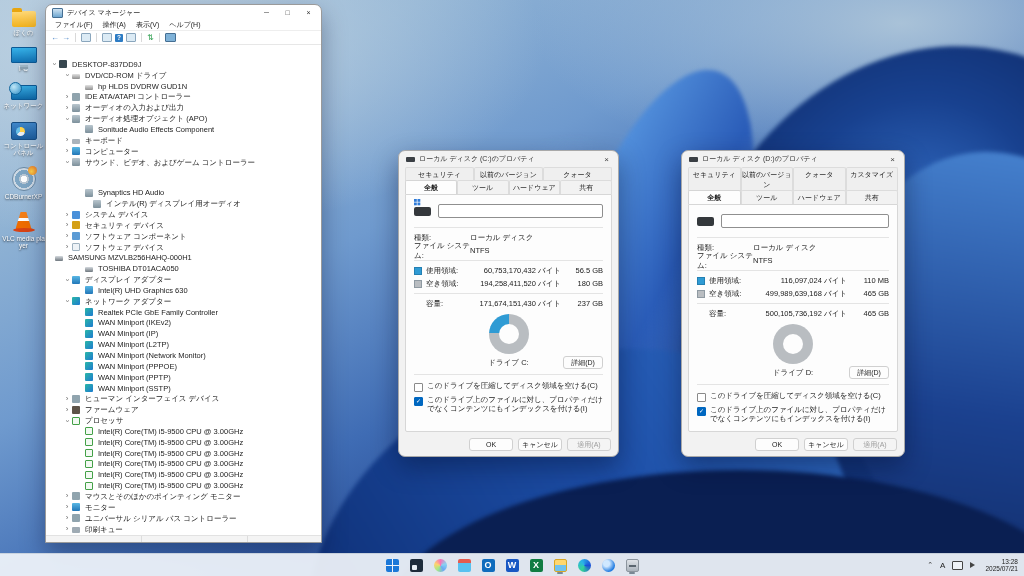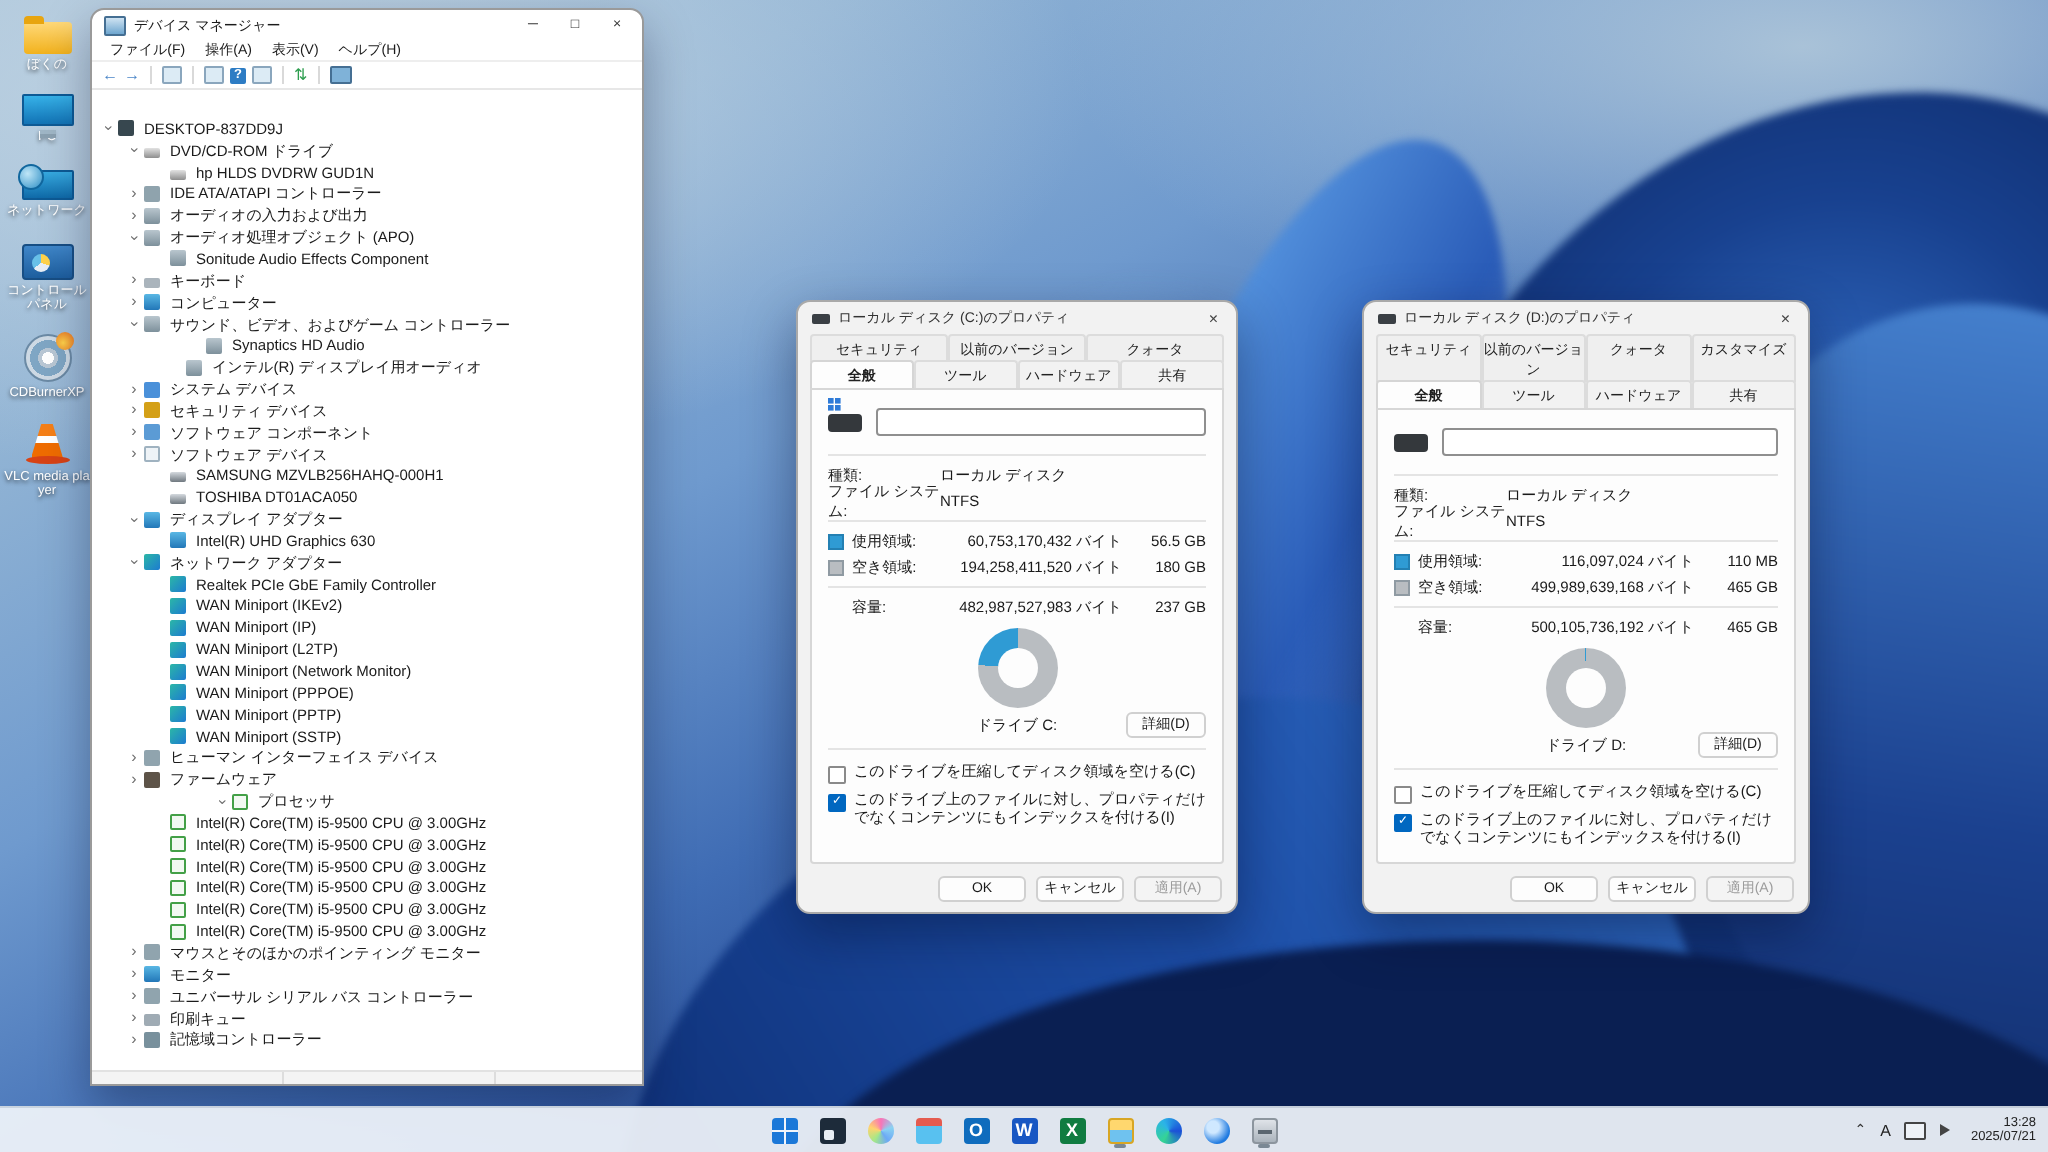--- a/index.html
+++ b/index.html
@@ -288,21 +288,21 @@
       <div class="dm-row" style="padding-left: 17px;">
         <span class="chev">›</span>
         <span class="ti computer-category-icon"></span>
         <span class="tl">コンピューター</span>
       </div>
       <div class="dm-row" style="padding-left: 17px;">
         <span class="chev open">›</span>
         <span class="ti sound-icon"></span>
         <span class="tl">サウンド、ビデオ、およびゲーム コントローラー</span>
       </div>
-      <div class="dm-row" style="padding-left: 48px;">
+      <div class="dm-row" style="padding-left: 30px; margin-top: 20px;">
         <span class="chev"></span>
         <span class="ti sound-icon"></span>
         <span class="tl">Synaptics HD Audio</span>
       </div>
       <div class="dm-row" style="padding-left: 38px;">
         <span class="chev"></span>
         <span class="ti sound-icon"></span>
         <span class="tl">インテル(R) ディスプレイ用オーディオ</span>
       </div>
       <div class="dm-row" style="padding-left: 17px;">
@@ -318,21 +318,21 @@
       <div class="dm-row" style="padding-left: 17px;">
         <span class="chev">›</span>
         <span class="ti software-component-icon"></span>
         <span class="tl">ソフトウェア コンポーネント</span>
       </div>
       <div class="dm-row" style="padding-left: 17px;">
         <span class="chev">›</span>
         <span class="ti software-device-icon"></span>
         <span class="tl">ソフトウェア デバイス</span>
       </div>
-      <div class="dm-row" style="padding-left: 30px;">
+      <div class="dm-row" style="">
         <span class="chev"></span>
         <span class="ti disk-drive-icon"></span>
         <span class="tl">SAMSUNG MZVLB256HAHQ-000H1</span>
       </div>
       <div class="dm-row" style="padding-left: 30px;">
         <span class="chev"></span>
         <span class="ti disk-drive-icon"></span>
         <span class="tl">TOSHIBA DT01ACA050</span>
       </div>
       <div class="dm-row" style="padding-left: 17px;">
@@ -393,21 +393,21 @@
       <div class="dm-row" style="padding-left: 17px;">
         <span class="chev">›</span>
         <span class="ti hid-icon"></span>
         <span class="tl">ヒューマン インターフェイス デバイス</span>
       </div>
       <div class="dm-row" style="padding-left: 17px;">
         <span class="chev">›</span>
         <span class="ti firmware-icon"></span>
         <span class="tl">ファームウェア</span>
       </div>
-      <div class="dm-row" style="padding-left: 17px; margin-left: 44px;">
+      <div class="dm-row" style="padding-left: 17px;">
         <span class="chev open">›</span>
         <span class="ti processor-icon"></span>
         <span class="tl">プロセッサ</span>
       </div>
       <div class="dm-row" style="padding-left: 30px;">
         <span class="chev"></span>
         <span class="ti processor-icon"></span>
         <span class="tl">Intel(R) Core(TM) i5-9500 CPU @ 3.00GHz</span>
       </div>
       <div class="dm-row" style="padding-left: 30px;">
@@ -510,21 +510,21 @@
     <div class="stat">
       <span class="sw free"></span>
       <span>空き領域:</span>
       <span class="sb">194,258,411,520 バイト</span>
       <span class="ss">180 GB</span>
     </div>
     <div class="hr"></div>
     <div class="stat">
       <span class="sw none"></span>
       <span>容量:</span>
-      <span class="sb">482,987,527,983 バイト</span>
+      <span class="sb">171,674,151,430 バイト</span>
       <span class="ss">237 GB</span>
     </div>
     <div class="donut-wrap">
       <div class="donut" style="background: conic-gradient(rgb(185, 189, 193) 0%, rgb(185, 189, 193) 76.2%, rgb(47, 155, 212) 76.2%, rgb(47, 155, 212) 100%);"></div>
     </div>
     <div class="drive-line">
       <span class="dl">ドライブ C:</span>
       <button class="btn sm">詳細(D)</button>
     </div>
     <div class="hr"></div>

